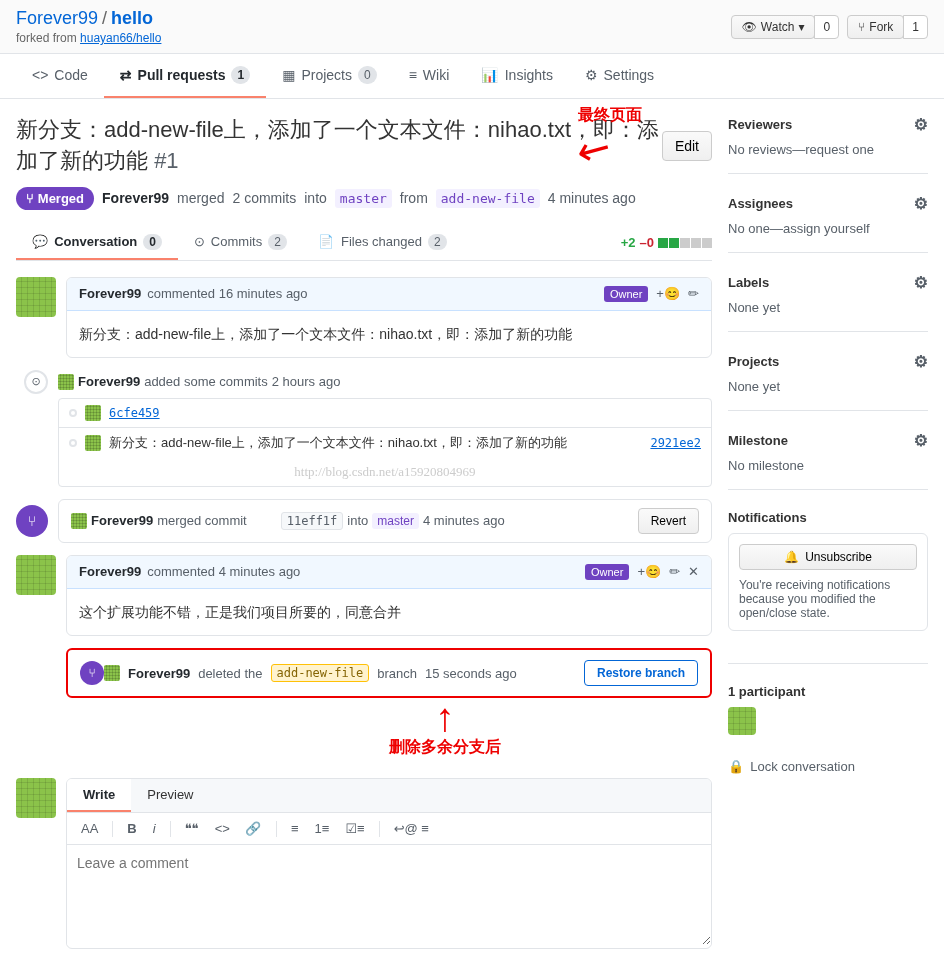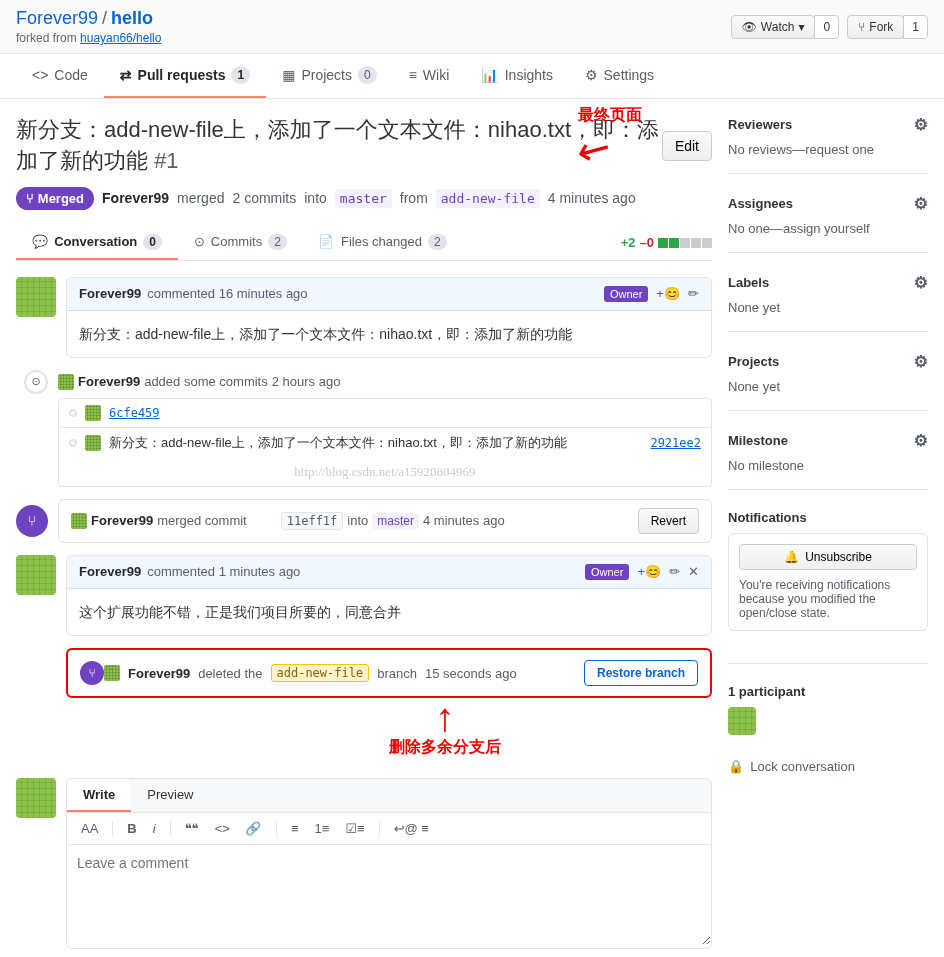--- a/index.html
+++ b/index.html
@@ -321,21 +321,21 @@
         <button class="btn-revert">Revert</button>
       </div>
     </div>
 
     <div class="comment-wrapper">
       <div class="avatar avatar-pixel"></div>
       <div class="comment-box">
         <div class="comment-header">
           <div class="comment-header-left">
             <span class="username">Forever99</span>
-            <span class="time">commented 1 minutes ago</span>
+            <span class="time">commented 4 minutes ago</span>
           </div>
           <div style="display:flex; align-items:center; gap:8px;">
             <span class="owner-badge">Owner</span>
             <span style="color:#586069; cursor:pointer;">+😊</span>
             <span style="color:#586069; cursor:pointer;">✏</span>
             <span style="color:#586069; cursor:pointer;">✕</span>
           </div>
         </div>
         <div class="comment-body">
           <span>这个扩展功能不错，正是我们项目所要的，同意合并</span>

